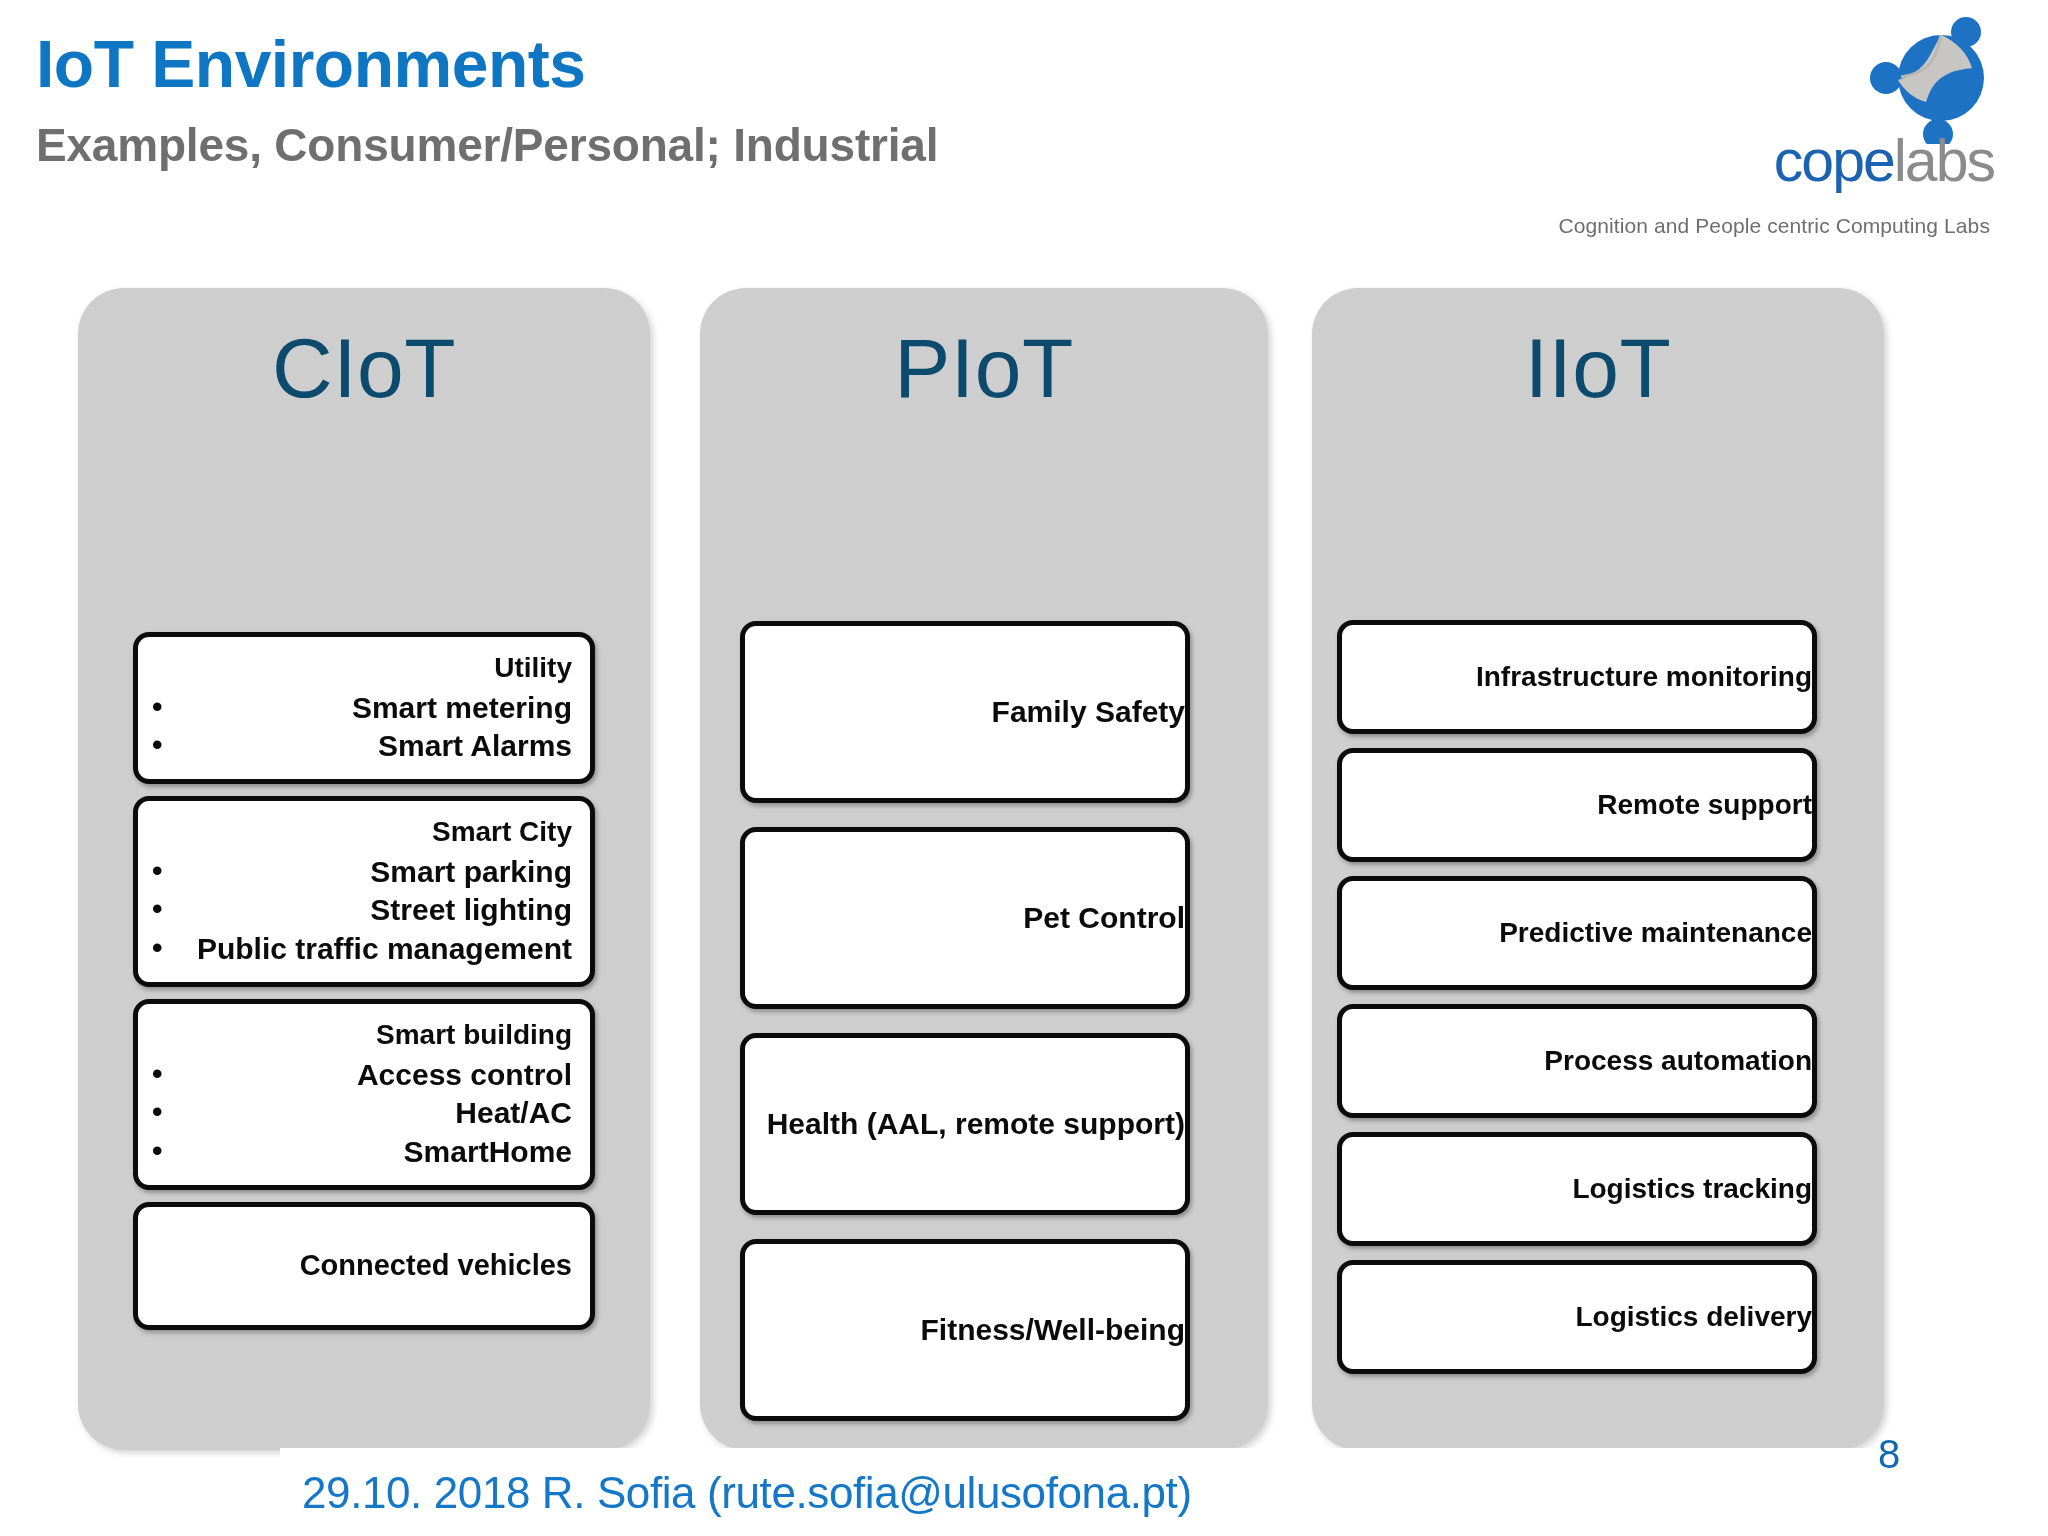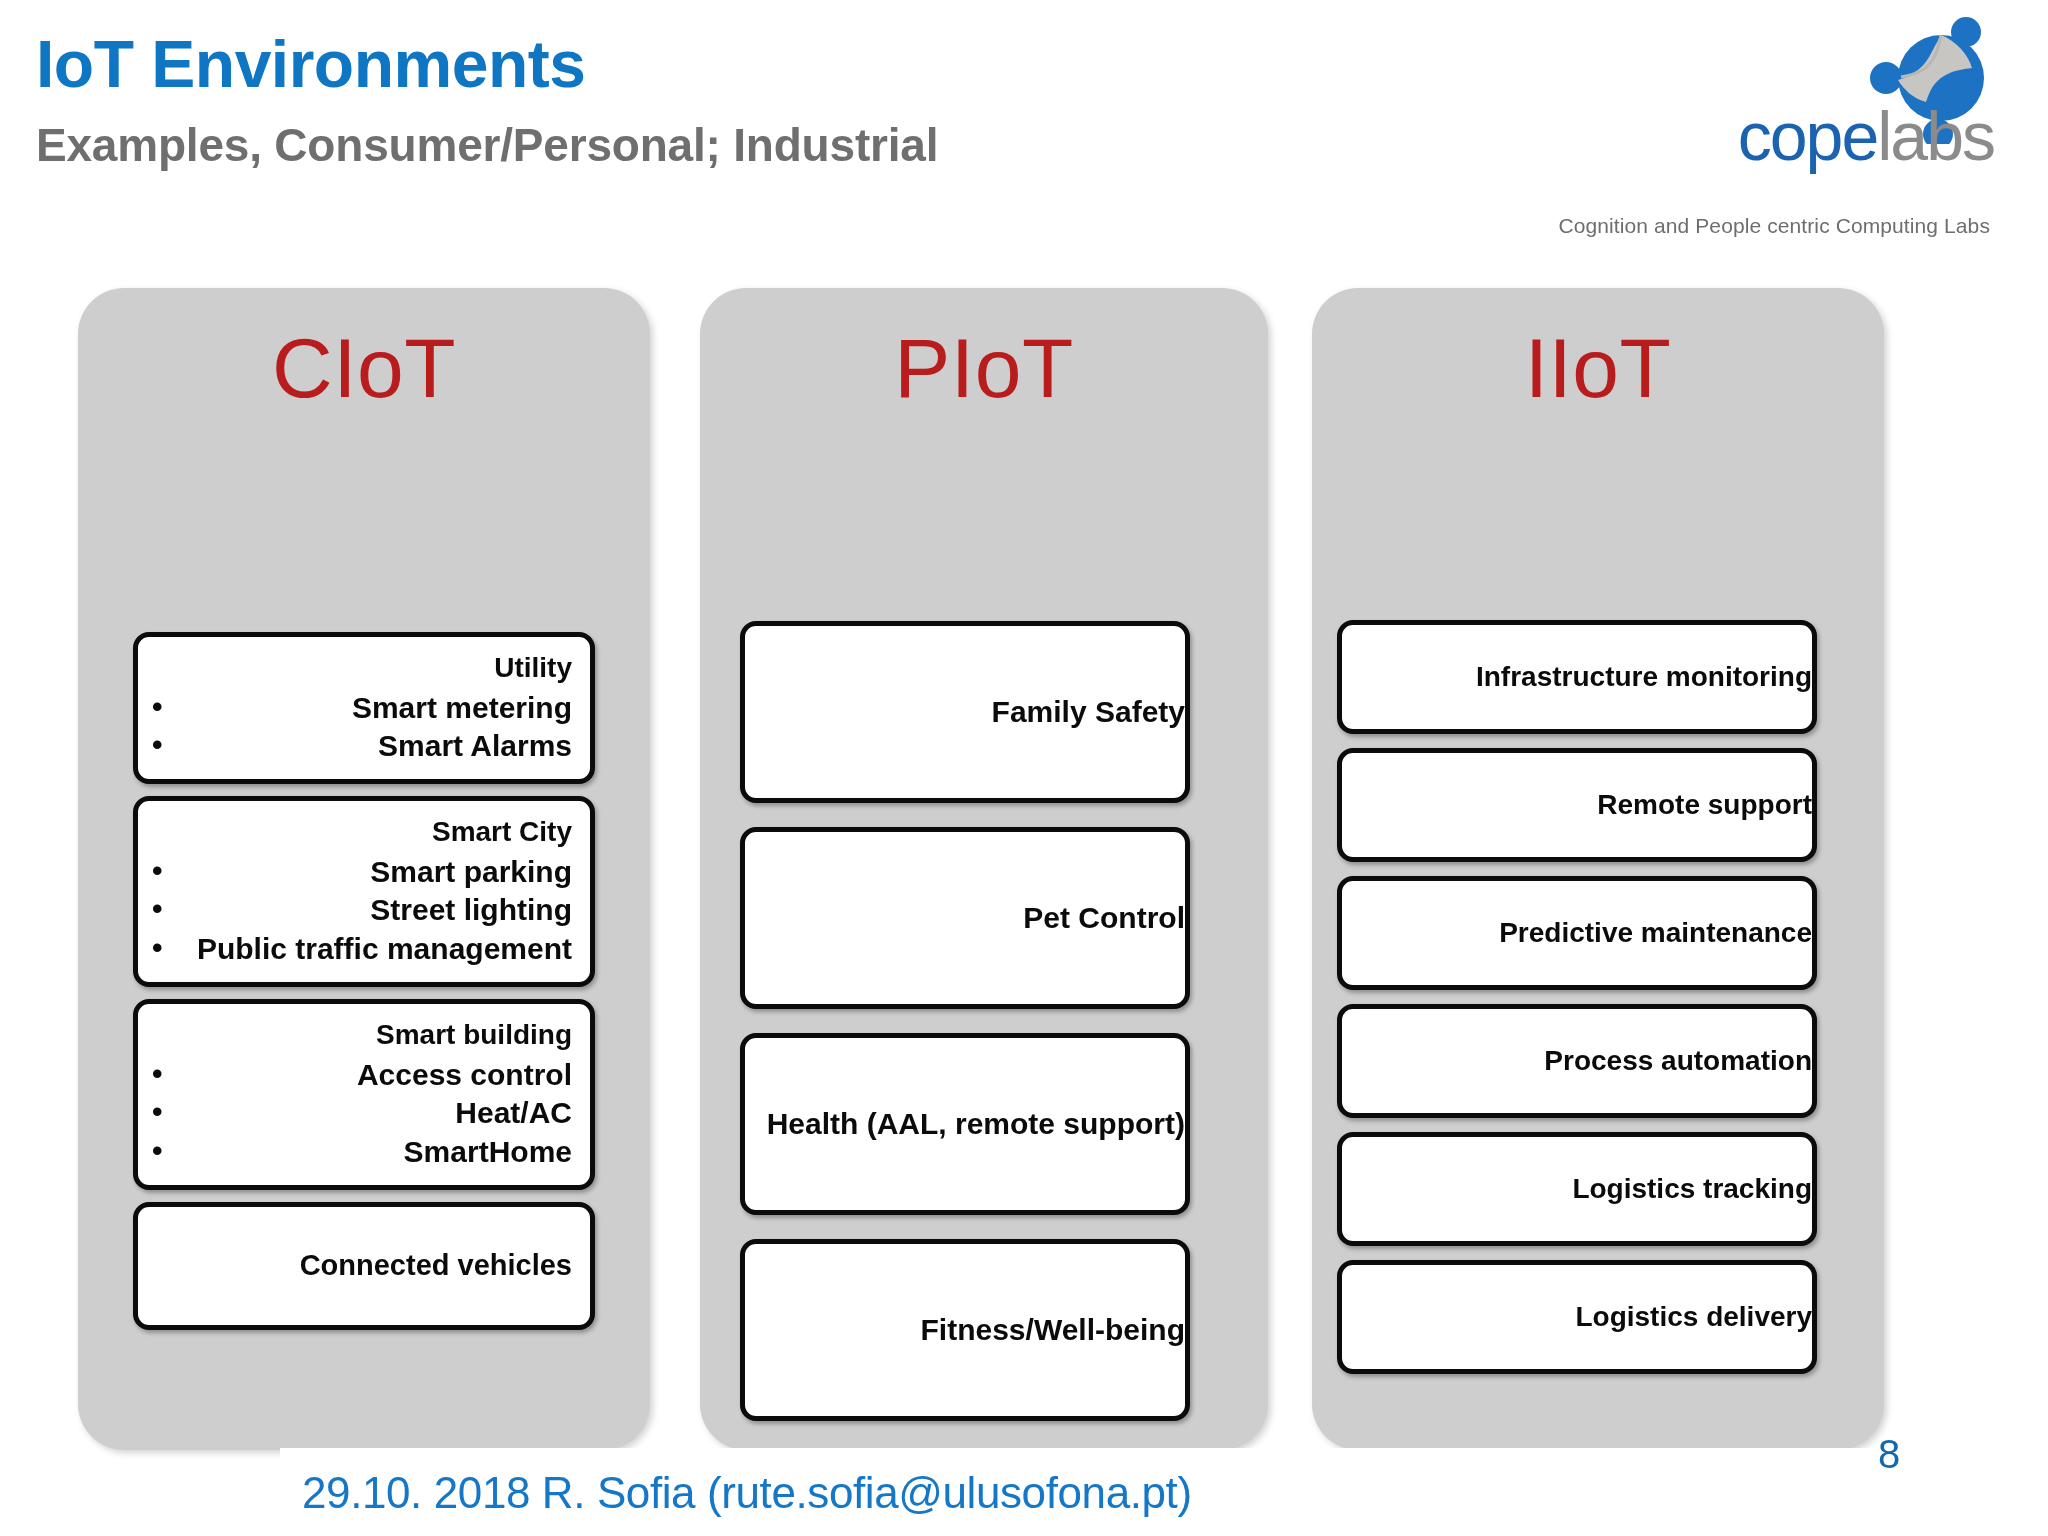--- a/index.html
+++ b/index.html
@@ -49,22 +49,22 @@
   #logo-mark {
     position: absolute;
     right: 8px;
     top: 0px;
     width: 136px;
     height: 128px;
   }
   #logo-wordmark {
     position: absolute;
     right: 18px;
-    top: 86px;
-    font-size: 68px;
+    top: 116px;
+    font-size: 59px;
     letter-spacing: -2px;
     white-space: nowrap;
     line-height: 1;
   }
   #logo-word-cope { color: #1B63B0; font-weight: normal; }
   #logo-word-labs { color: #8B8B8B; font-weight: normal; }
   #logo-tagline {
     position: absolute;
     right: 22px;
     top: 198px;
@@ -94,21 +94,21 @@
   .panel.p3 { left: 1312px; width: 572px; height: 1162px; }
 
   .panel-heading {
     position: absolute;
     top: 32px;
     left: 0;
     width: 100%;
     text-align: center;
     font-size: 84px;
     font-weight: normal;
-    color: #b91c1c;
+    color: #0c4a6e;
     letter-spacing: 0.5px;
   }
 
   .box-stack {
     position: absolute;
     left: 0;
     width: 100%;
   }
   .ibox {
     background: #ffffff;

